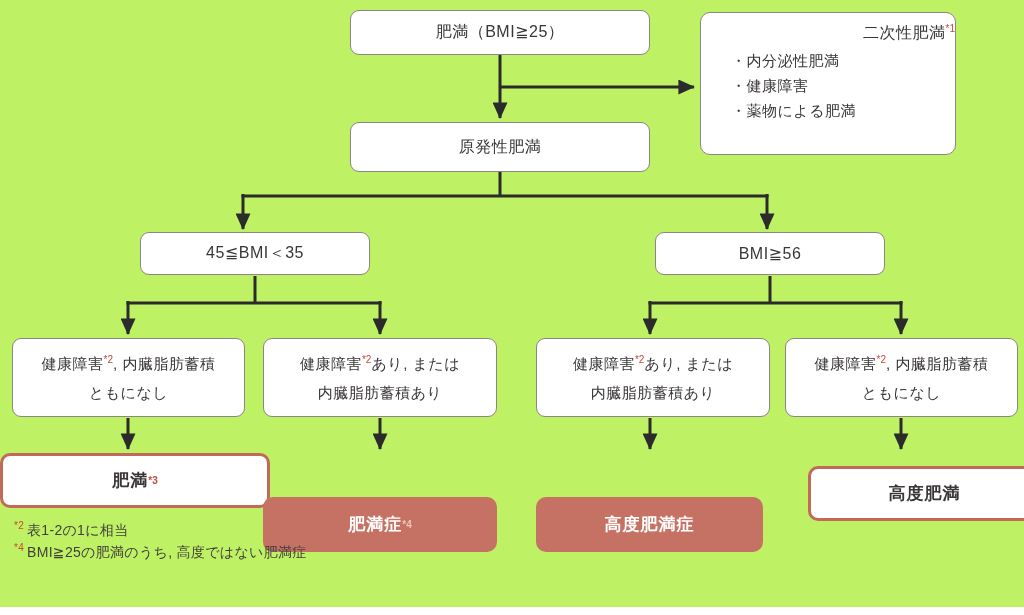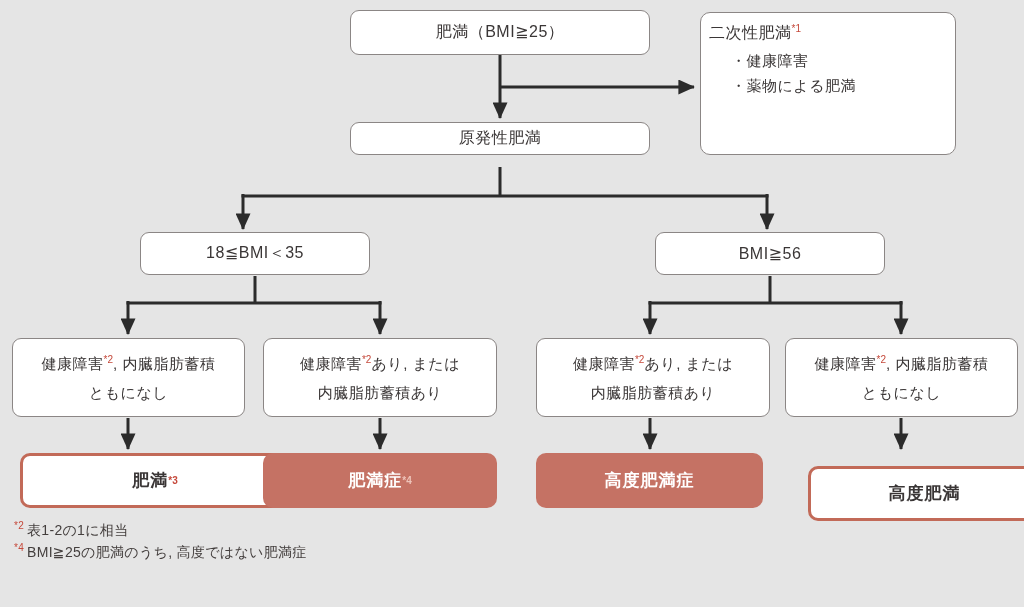--- a/index.html
+++ b/index.html
@@ -2,21 +2,21 @@
 <html><head>
 <meta charset="utf-8">
 <style>
   * { margin: 0; padding: 0; box-sizing: border-box; }
   html, body { width: 1024px; }
   body { font-family: "Liberation Sans", "DejaVu Sans", sans-serif; }
   #stage {
     position: relative;
     width: 1024px;
     height: 615px;
-    background: #e5e5e5;
+    background: #bef264;
     overflow: hidden;
   }
   #bottom-strip {
     position: absolute;
     left: 0; top: 607px;
     width: 1024px; height: 8px;
     background: #ffffff;
   }
   svg.arrows {
     position: absolute;
@@ -50,21 +50,21 @@
     position: absolute;
     left: 700px; top: 12px;
     width: 256px; height: 143px;
     background: #ffffff;
     border: 1.5px solid #8b8685;
     border-radius: 10px;
     color: #3a3636;
     padding: 10px 0 0 0;
   }
   #secondary-box .sec-title {
-    text-align: left;
+    text-align: right;
     font-size: 16px;
     letter-spacing: 0.5px;
     margin-bottom: 4px;
     margin-left: 8px;
   }
   #secondary-box ul {
     list-style: none;
     padding-left: 30px;
     font-size: 15px;
     line-height: 25px;
@@ -86,20 +86,21 @@
   }
   .result.outline {
     background: #ffffff;
     border: 3px solid #c26a58;
     color: #3a3636;
   }
   .result.filled {
     background: #c57264;
     border: none;
     color: #ffffff;
+    margin-top: 44px;
   }
   .result.filled sup.ref { color: #eec4ba; }
   
   #footnotes {
     position: absolute;
     left: 14px; top: 519px;
     font-size: 14px;
     color: #433e3d;
     letter-spacing: 0.3px;
   }
@@ -150,31 +151,32 @@
 
   <div class="node" style="left:350px; top:10px; width:300px; height:45px;">
     <span>肥満（BMI≧25）</span>
   </div>
 
   <div id="secondary-box">
     <div class="sec-title">
       <span>二次性肥満</span><sup class="ref">*1</sup>
     </div>
     <ul>
+      <li>内分泌性肥満</li>
       <li>健康障害</li>
       <li>薬物による肥満</li>
     </ul>
   </div>
 
-  <div class="node" style="left:350px; top:122px; width:300px; height:33px;">
+  <div class="node" style="left:350px; top:122px; width:300px; height:50px;">
     <span>原発性肥満</span>
   </div>
 
   <div class="node" style="left:140px; top:232px; width:230px; height:43px;">
-    <span>18≦BMI＜35</span>
+    <span>45≦BMI＜35</span>
   </div>
   <div class="node" style="left:655px; top:232px; width:230px; height:43px;">
     <span>BMI≧56</span>
   </div>
 
   <div class="node" style="left:12px; top:338px; width:233px; height:79px;">
     <div class="stack">
       <span>健康障害</span><sup class="ref">*2</sup><span>, 内臓脂肪蓄積</span><br>
       <span>ともになし</span>
     </div>
@@ -191,21 +193,21 @@
       <span>内臓脂肪蓄積あり</span>
     </div>
   </div>
   <div class="node" style="left:785px; top:338px; width:233px; height:79px;">
     <div class="stack">
       <span>健康障害</span><sup class="ref">*2</sup><span>, 内臓脂肪蓄積</span><br>
       <span>ともになし</span>
     </div>
   </div>
 
-  <div class="result outline" style="left:20px; width:270px;">
+  <div class="result outline" style="left:0; width:270px;">
     <span>肥満</span>
       <sup class="ref">*3</sup>
   </div>
   <div class="result filled" style="left:263px; width:234px;">
     <span>肥満症</span>
       <sup class="ref">*4</sup>
   </div>
   <div class="result filled" style="left:536px; width:227px;">
     <span>高度肥満症</span>
   </div>

